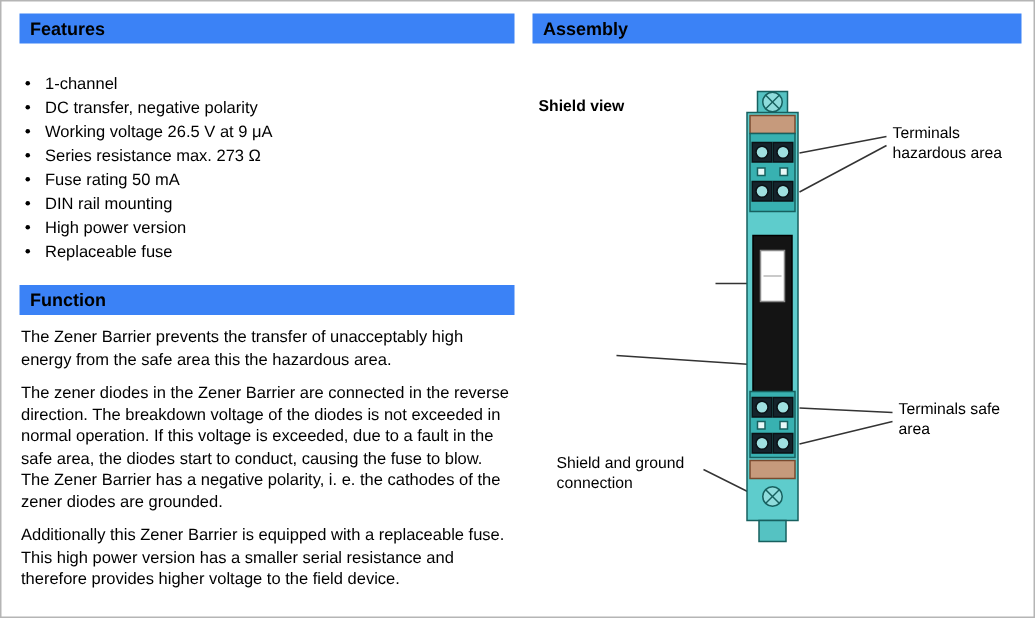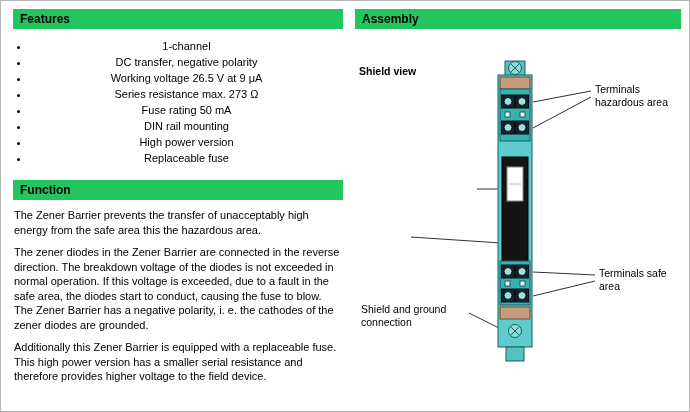--- a/index.html
+++ b/index.html
@@ -5,34 +5,34 @@
   * { margin:0; padding:0; box-sizing:border-box; }
   html,body { background:#e8e8e8; }
   body { font-family:"Liberation Sans", sans-serif; color:#000; }
   .page {
     position:relative; width:690px; height:412px; background:#fff;
     border:1px solid #b5b5b5; overflow:hidden;
   }
   .col-left { position:absolute; left:12px; top:8px; width:330px; }
   .col-right { position:absolute; left:354px; top:8px; width:326px; }
   .sec-header {
-    background:#22c55e; height:20px; line-height:20px;
+    background:#3b82f6; height:20px; line-height:20px;
     padding-left:7px; font-size:12px; font-weight:bold;
   }
-  ul.features { margin:9px 0 14px 17px;text-align:center; }
+  ul.features { margin:19px 0 14px 17px; }
   ul.features li { font-size:11px; line-height:16px; list-style:disc; }
   .body-text { font-size:11px; line-height:14.5px; margin:8px 0 0 1px; text-align:left; }
   .figure { position:relative; width:326px; height:372px; margin-top:2px; }
   .front-view { position:absolute; left:4px; top:34px; font-size:10.5px; font-weight:bold; }
   .callout { position:absolute; font-size:10.5px; line-height:13px; }
   .co-hazardous { left:240px; top:52px; width:88px; }
   .co-loop     { left:2px;  top:146px; width:118px; }
   .co-tag      { left:2px;  top:200px; width:90px; }
   .co-safe     { left:244px; top:236px; width:80px; }
-  .co-shield   { left:6px;  top:272px; width:110px; }
+  .co-shield   { left:16px;  top:272px; width:110px; }
   svg.fig-svg { position:absolute; left:0; top:0; }
 </style>
 </head>
 <body>
 
 <div class="page">
 
   <div class="col-left">
     <div class="sec-header">
       <span>Features</span>

